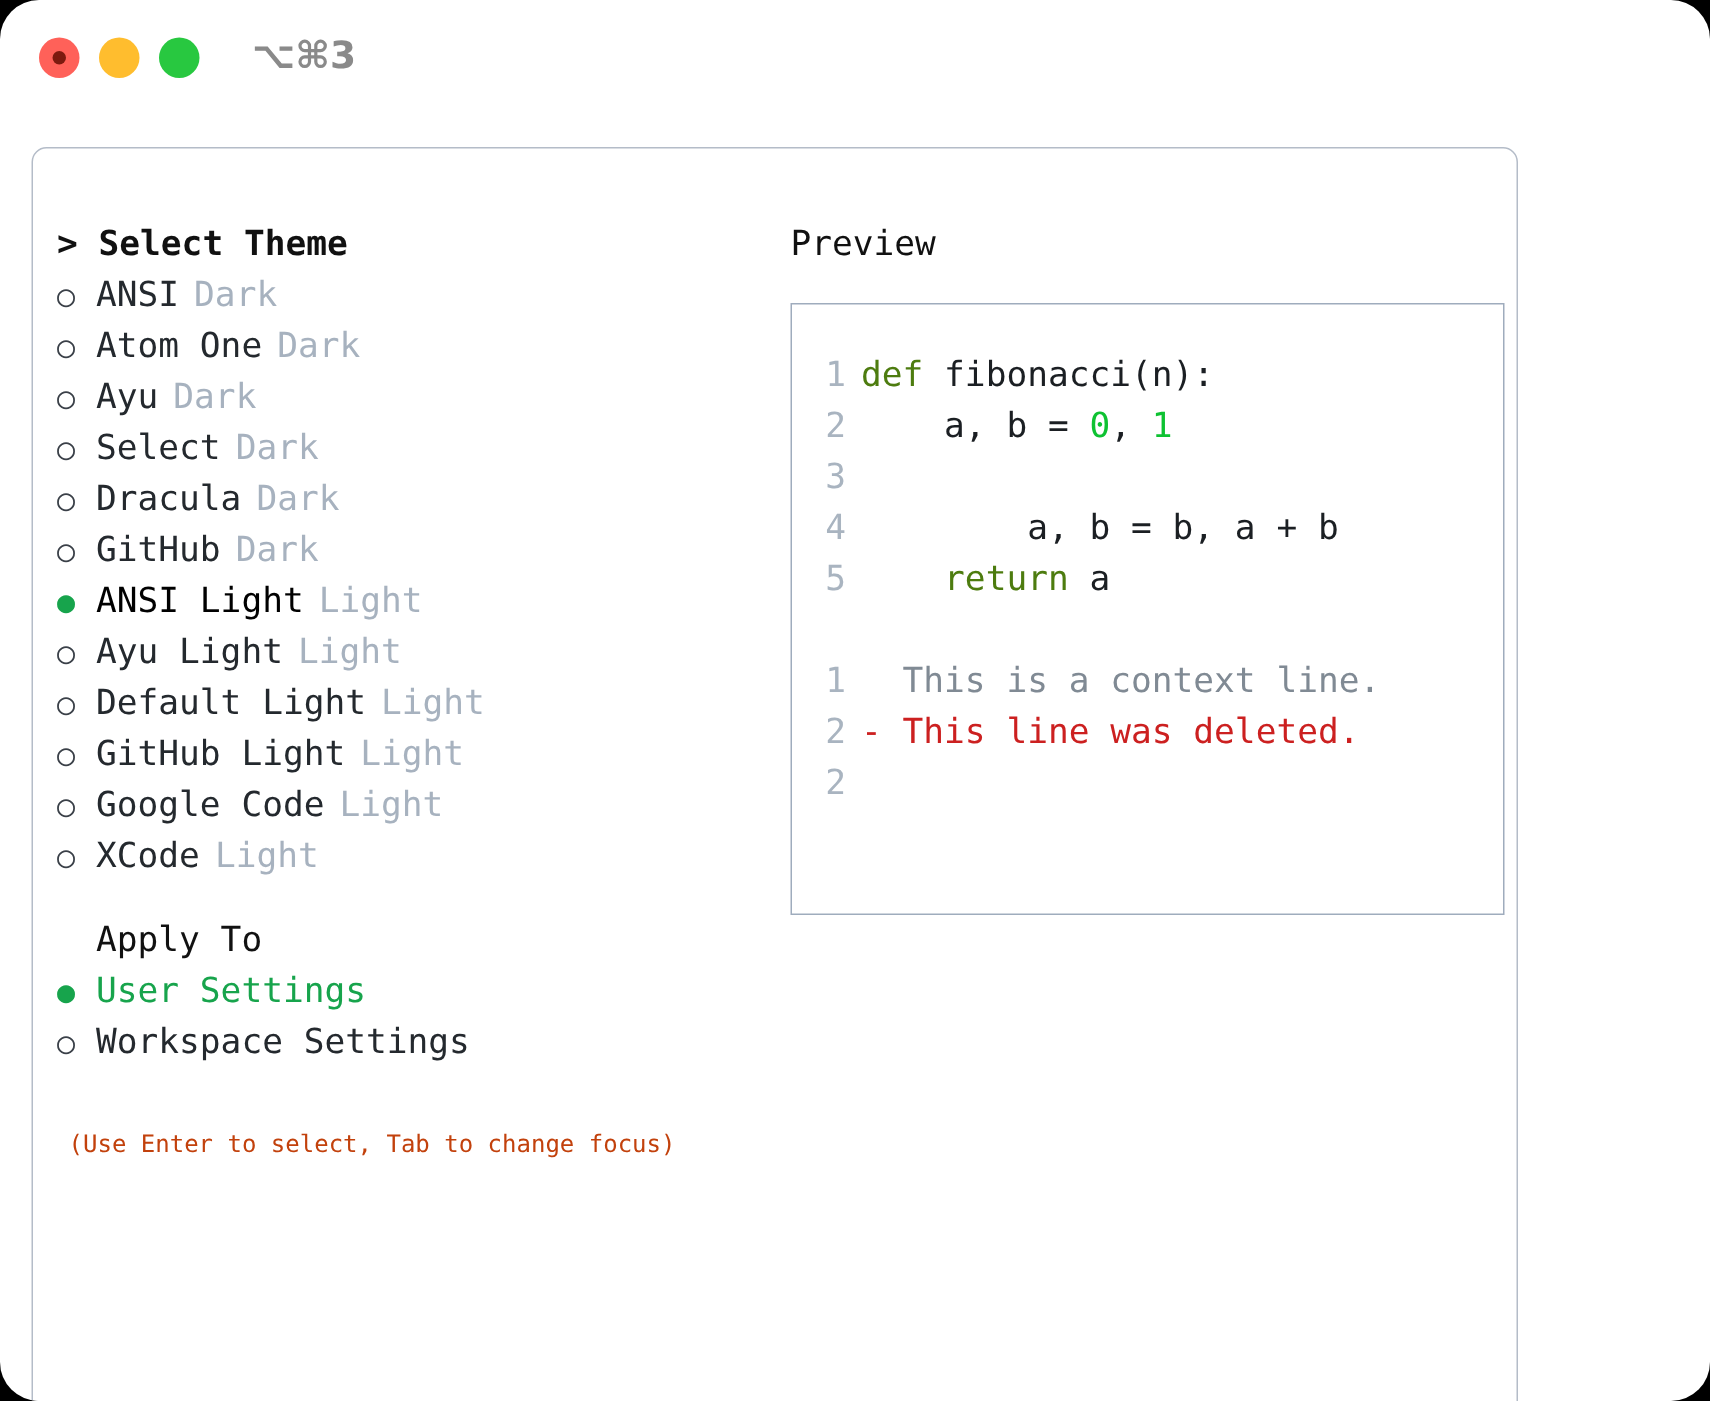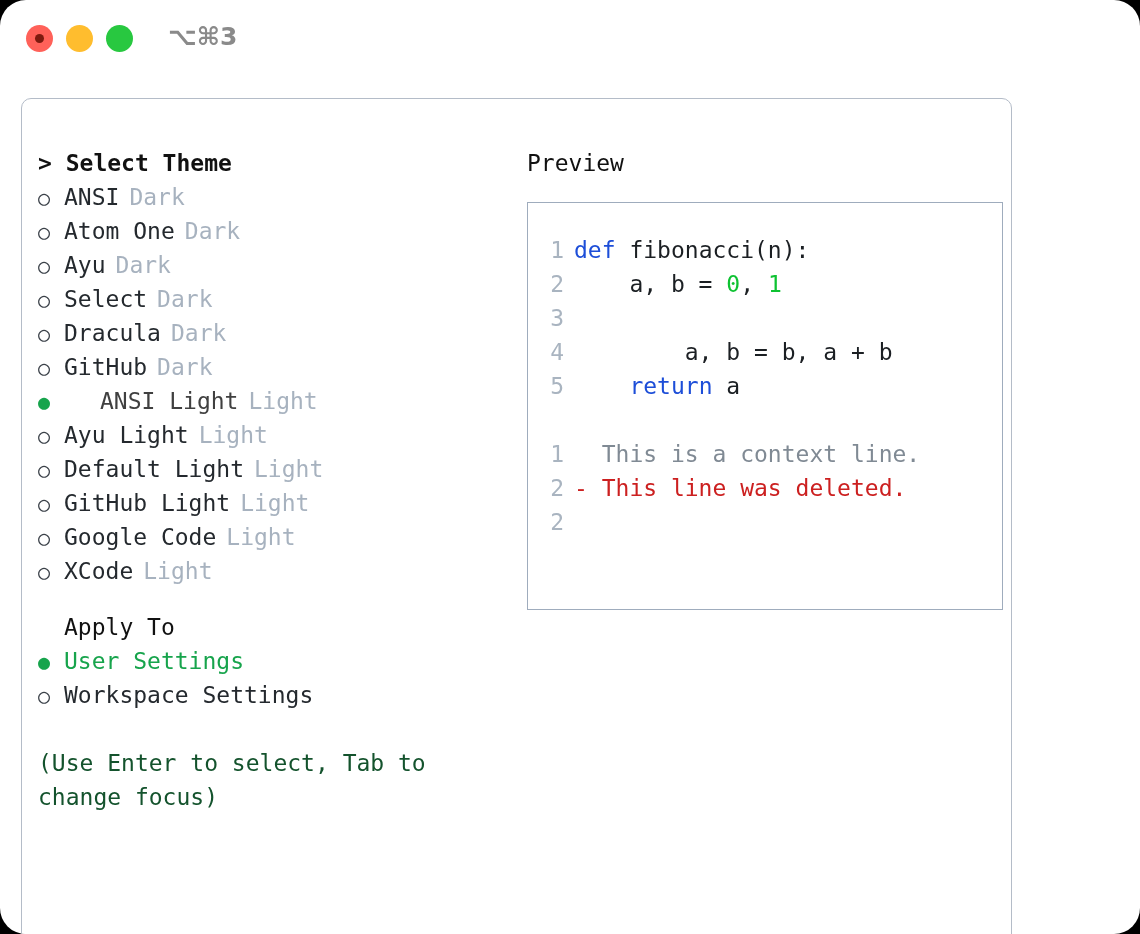--- a/index.html
+++ b/index.html
@@ -112,46 +112,47 @@
     width: 26px;
     flex: 0 0 26px;
     font-size: 20px;
     color: #3a4048;
     line-height: 34px;
   }
   .list-row.selected .bullet { color: #17a44c; }
   .theme-name {
     color: #24292e;
   }
-  .list-row.selected .theme-name { color: #404040; margin-left: 36px; }
+  .list-row.selected .theme-name { color: #000000; }
   .theme-kind {
     color: #a7b2bf;
     margin-left: 10px;
   }
   .list-row.selected .theme-kind { color: #a7b2bf; }
 
   .group-title {
     font-size: 23px;
     color: #111111;
     line-height: 34px;
     padding-left: 26px;
     white-space: pre;
   }
   .apply-row .opt-label { color: #24292e; }
   .apply-row.selected .opt-label { color: #17a44c; }
 
   .spacer-sm { height: 22px; }
   .spacer-md { height: 34px; }
 
   .hint {
-    font-size: 23px;
-    line-height: 34px;
-    color: #14532d;
+    font-size: 16px;
+    line-height: 34px;
+    color: #c2410c;
     width: 420px;
     white-space: pre-wrap;
+    text-align: center;
   }
 
   
   .preview-title {
     font-size: 23px;
     color: #111111;
     line-height: 34px;
     white-space: pre;
   }
   .preview-box {
@@ -172,21 +173,21 @@
   }
   .lineno {
     width: 46px;
     flex: 0 0 46px;
     text-align: right;
     color: #a9b4c0;
     padding-right: 10px;
     box-sizing: border-box;
   }
   .code-text { color: #1b1f23; }
-  .tok-kw   { color: #1d4ed8; }
+  .tok-kw   { color: #4d7c0f; }
   .tok-fn   { color: #12c3ce; }
   .tok-num  { color: #0ec232; }
   .tok-plain{ color: #1b1f23; }
 
   .diff-ctx .code-text { color: #808a94; }
   .diff-del .code-text { color: #cc2020; }
   .diff-add .code-text { color: #00c020; }
 </style>
 </head>
 <body>

